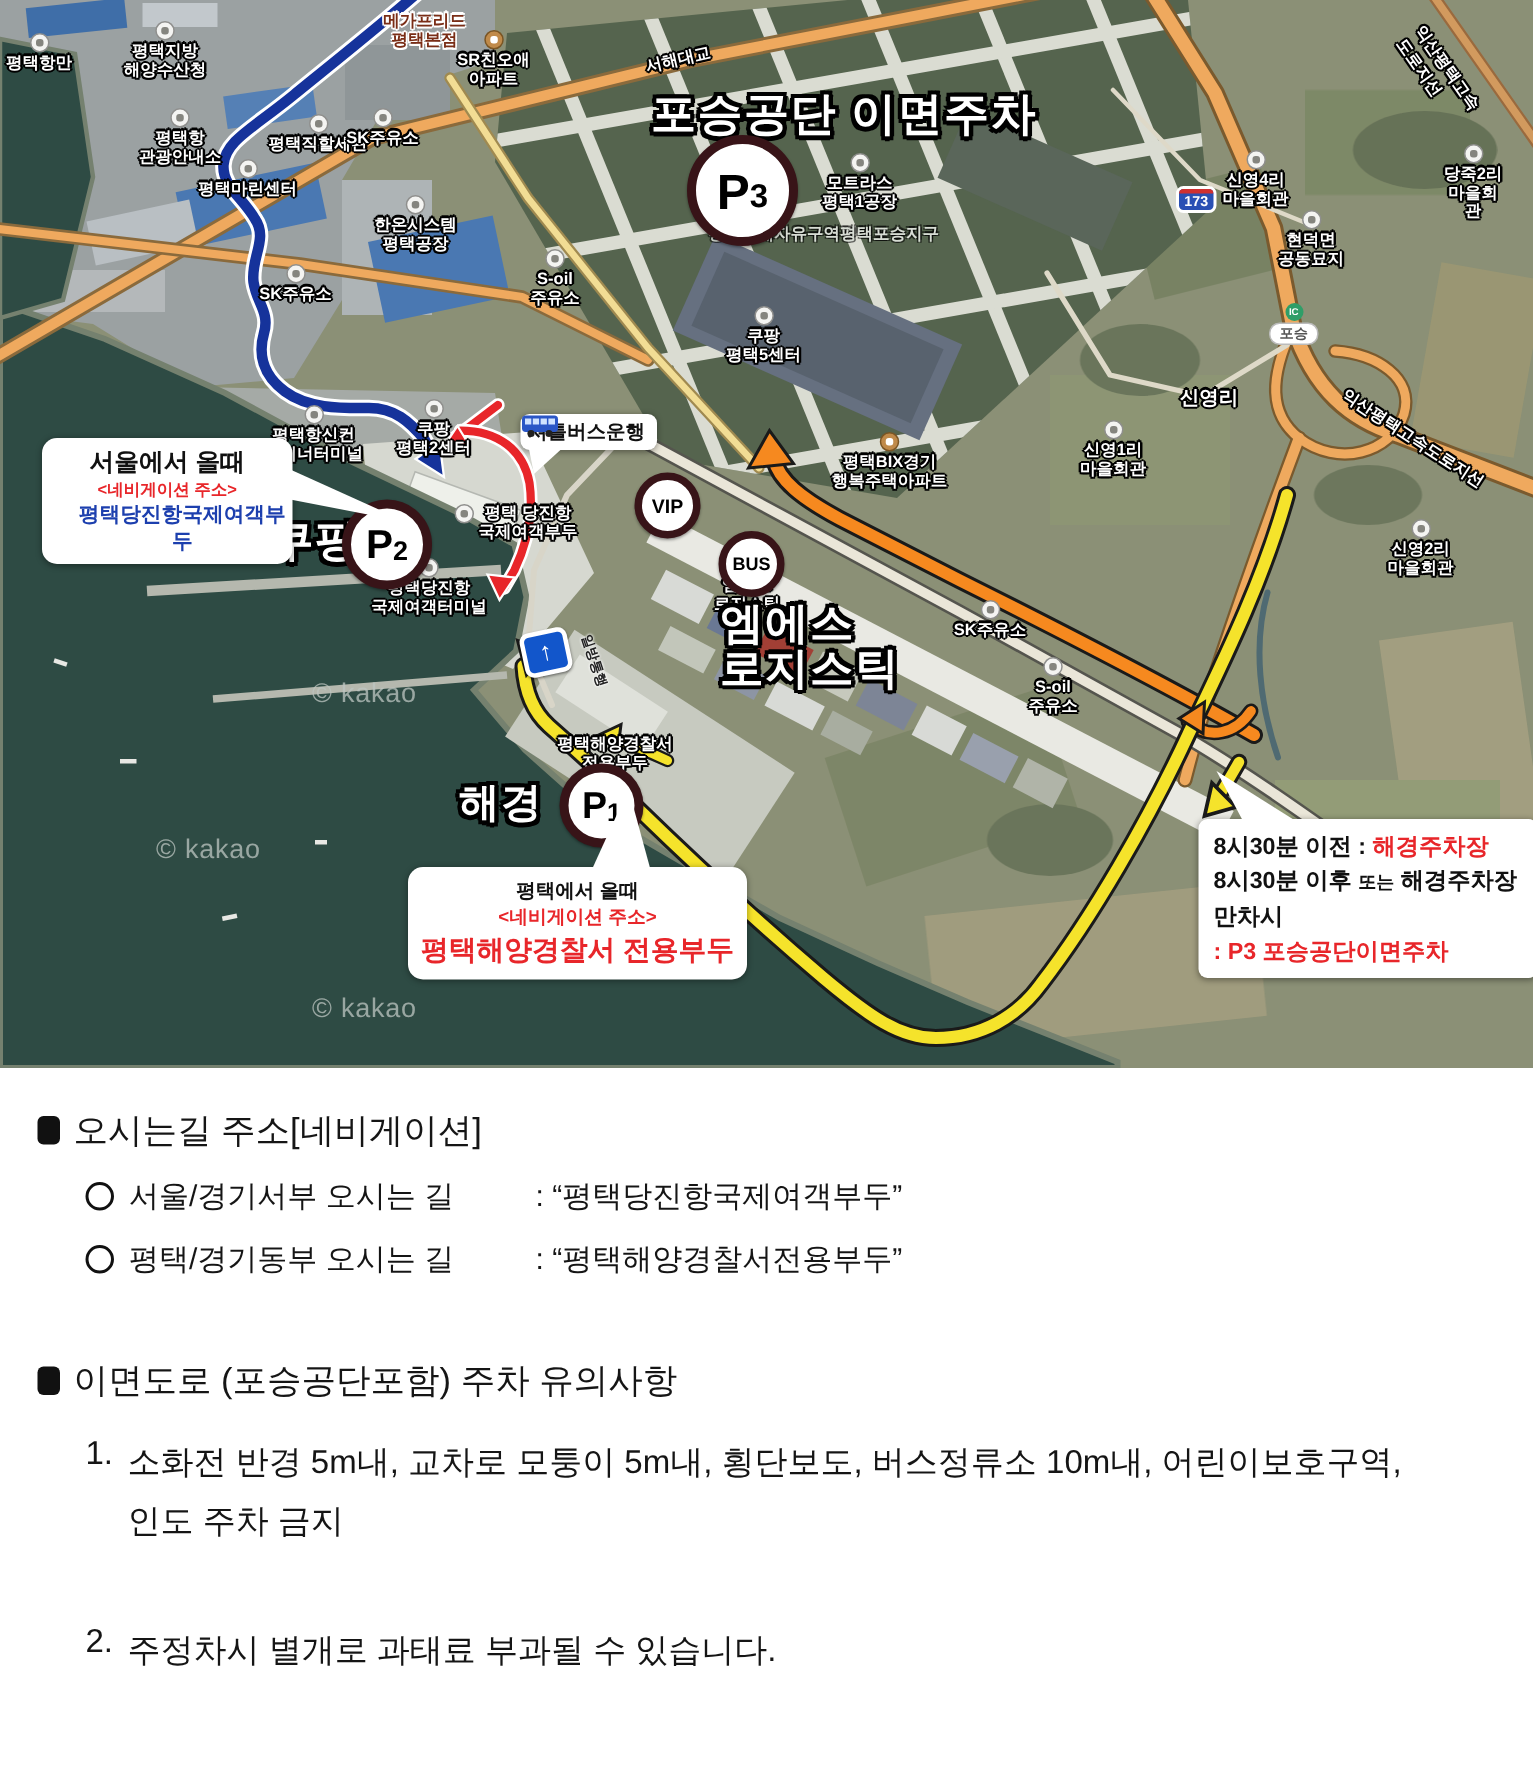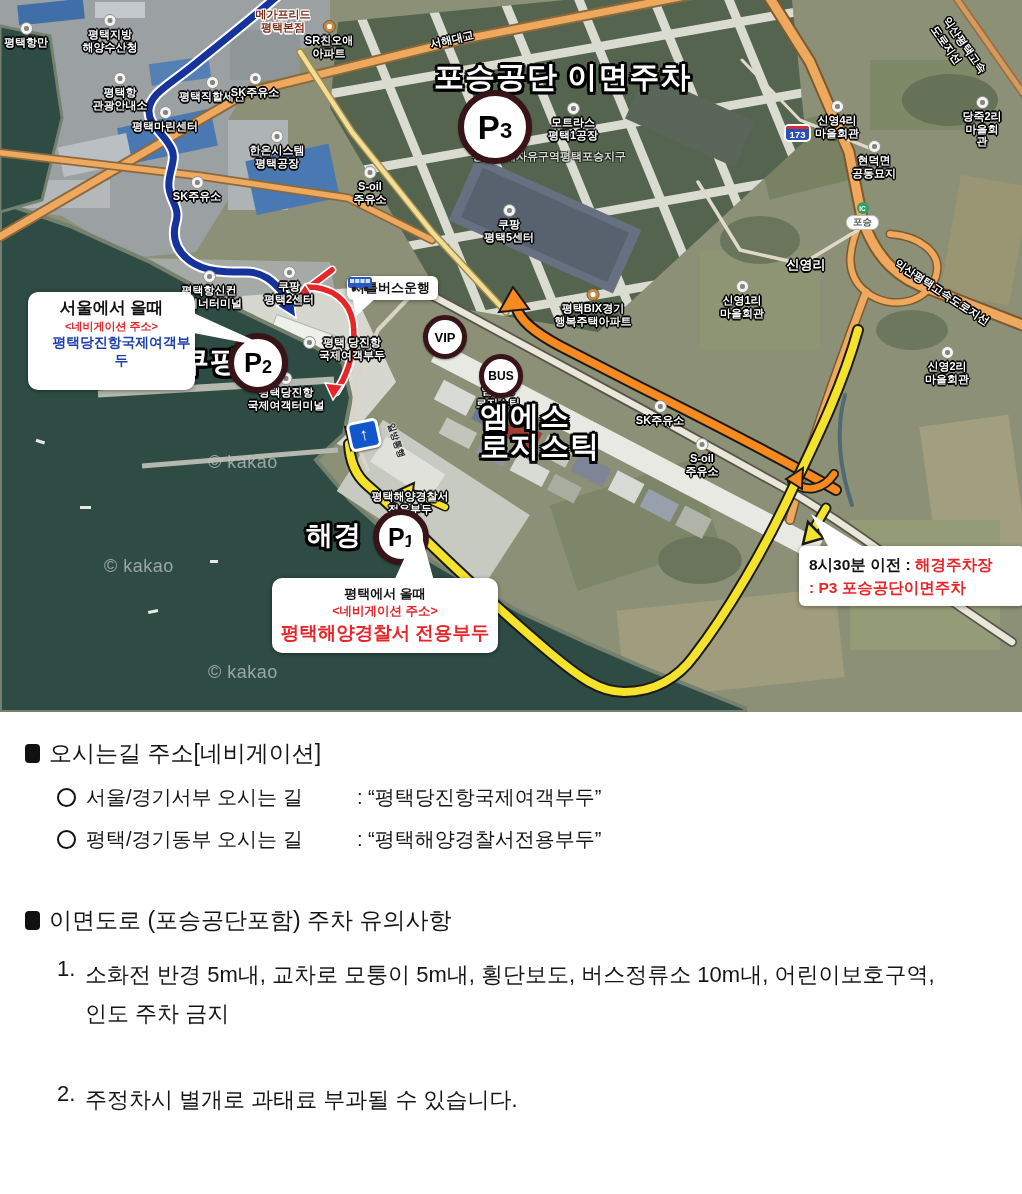--- a/index.html
+++ b/index.html
@@ -403,21 +403,21 @@
       <span class="pn" style="font-size:17px">1</span>
     </div>
     <div class="pmark txt" style="left:445px;top:337px;width:34px;height:34px;border-width:5px;font-size:13px">VIP</div>
     <div class="pmark txt" style="left:501px;top:376px;width:34px;height:34px;border-width:5px;font-size:12px">BUS</div>
 
     <div class="oneway" style="left:348px;top:420px">
         <span>↑</span>
       </div>
     <div class="onewaytxt" style="left:378px;top:434px">일방통행</div>
 
-    <div class="bub" style="left:28px;top:292px;width:159px;padding:5px 4px 20px 4px">
+    <div class="bub" style="left:28px;top:292px;width:159px;padding:5px 4px 6px 4px">
       <svg class="tailsvg" style="left:150px;top:14px" width="95" height="46">
           <polygon points="0,0 0,24 93,42" fill="#fff"></polygon>
         </svg>
       <div class="t-black" style="font-size:16.5px">서울에서 올때</div>
       <div class="t-red" style="font-size:11px">&lt;네비게이션 주소&gt;</div>
       <div class="t-blue" style="font-size:13.8px">평택당진항국제여객부두</div>
     </div>
 
     <div class="bub" style="left:347px;top:276px;border-radius:6px;padding:3px 8px 3px 5px;display:flex;align-items:center;gap:4px">
       <svg class="tailsvg" style="left:3px;top:20px" width="30" height="22">
@@ -442,20 +442,21 @@
       <div class="t-black" style="font-size:13px">평택에서 올때</div>
       <div class="t-red" style="font-size:12.5px">&lt;네비게이션 주소&gt;</div>
       <div class="t-red" style="font-size:18.5px">평택해양경찰서 전용부두</div>
     </div>
 
     <div class="sched" style="left:799px;top:546px;width:206px">
       <svg class="tailsvg" style="left:10px;top:-34px" width="60" height="36">
           <polygon points="20,36 56,36 2,2" fill="#fff"></polygon>
         </svg>
       <div><span class="bk">8시30분 이전 : </span><span class="red">해경주차장</span></div>
+      <div><span class="bk">8시30분 이후 </span><span class="bk sm">또는</span><span class="bk"> 해경주차장 만차시</span></div>
       <div><span class="red">: P3 포승공단이면주차</span></div>
     </div>
   </div>
 
   <div class="info">
     <div class="sec-title" style="margin:26px 0 0 25px">
       <span class="sqb"></span>
       <span>오시는길 주소[네비게이션]</span>
     </div>
     <div class="dir-row">

